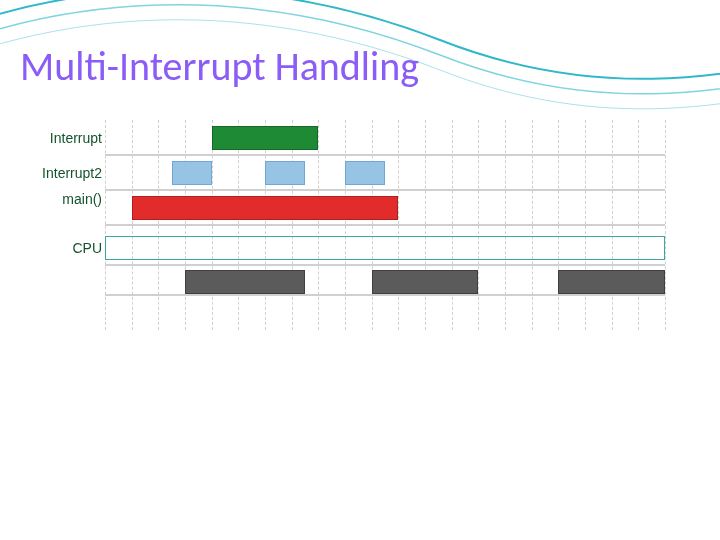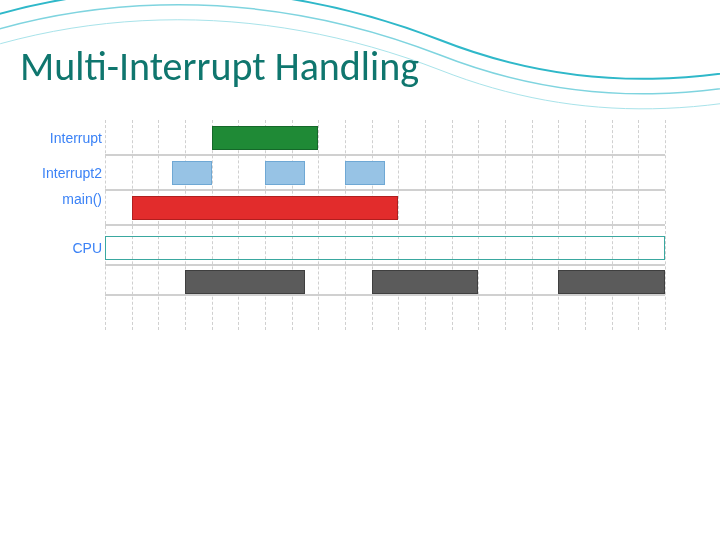--- a/index.html
+++ b/index.html
@@ -16,21 +16,21 @@
     position: absolute;
     top: -60px; left: -120px;
     width: 1000px; height: 200px;
     pointer-events: none;
   }
   .wave svg { width: 100%; height: 100%; }
   .title {
     position: absolute;
     top: 42px; left: 20px;
     font-size: 40px;
-    color: #0f766e;
+    color: #8b5cf6;
     font-weight: 400;
   }
   
   .chart {
     position: absolute;
     top: 120px; left: 30px;
     width: 650px; height: 210px;
   }
   .grid {
     position: absolute;
@@ -48,21 +48,21 @@
     position: absolute;
     left: 0; right: 0;
     border-top: 2px solid #d0d0d0;
   }
   .row-label {
     position: absolute;
     left: 0; width: 72px;
     text-align: right;
     font-family: Arial, sans-serif;
     font-size: 14px;
-    color: #3b82f6;
+    color: #14532d;
   }
   .bar {
     position: absolute;
     height: 24px;
   }
   .bar.green  { background: #1f8a36; border: 1px solid #15682a; }
   .bar.blue   { background: #97c3e5; border: 1px solid #6fa8d4; }
   .bar.red    { background: #e22c2c; border: 1px solid #b01f1f; }
   .bar.gray   { background: #5b5b5b; border: 1px solid #3f3f3f; }
   .cpu-outline {

